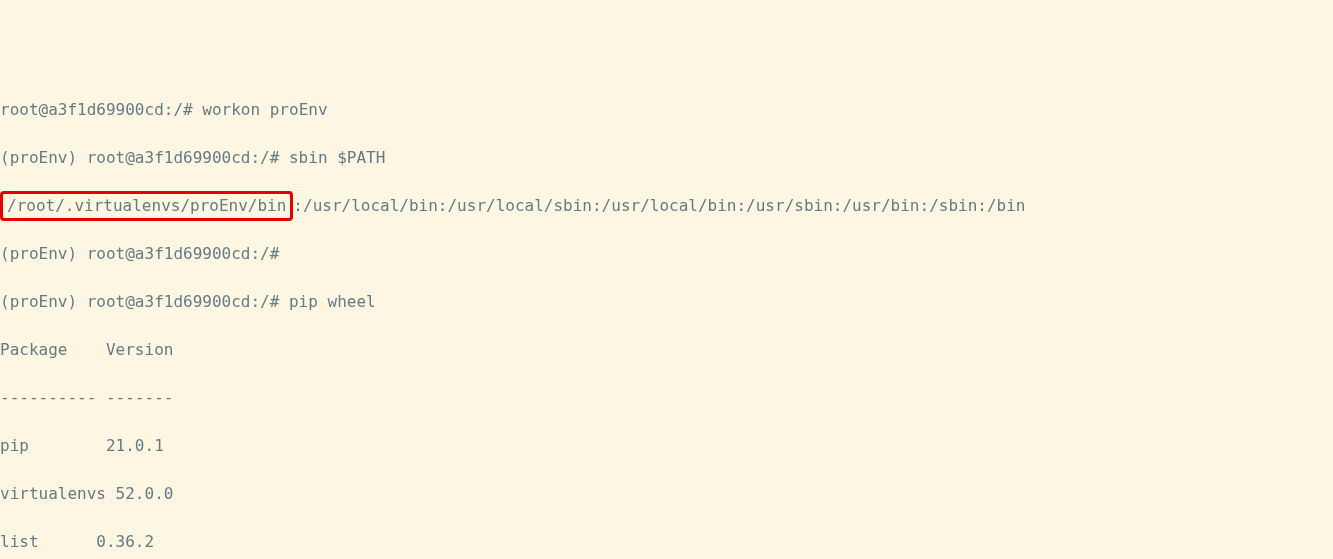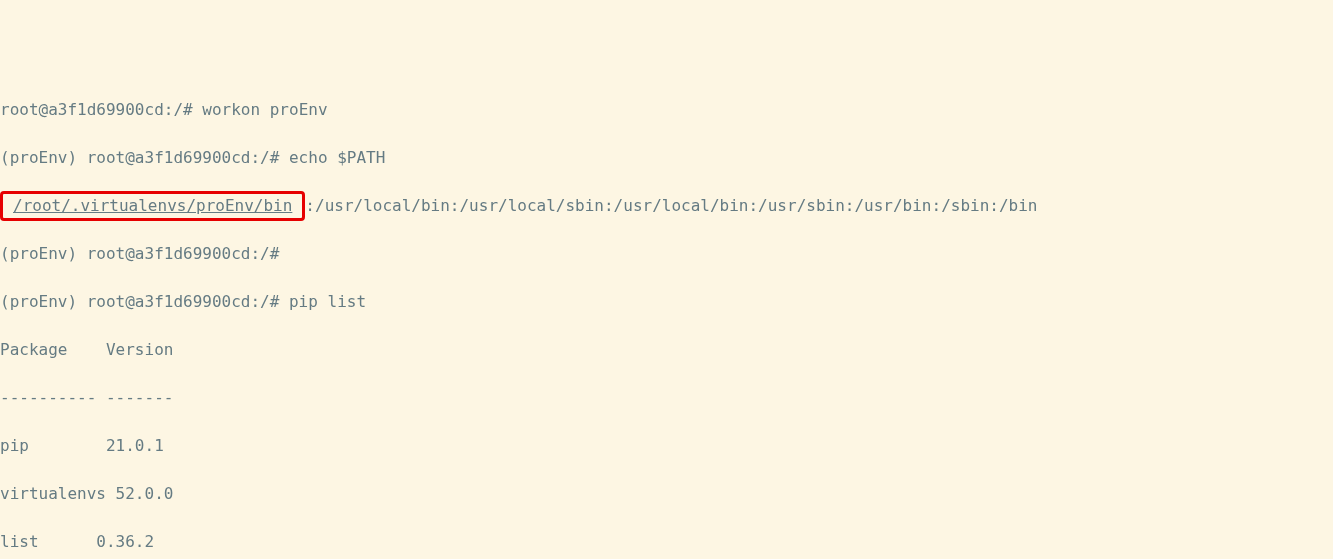--- a/index.html
+++ b/index.html
@@ -19,36 +19,35 @@
       height: 559px;
       overflow: hidden;
     }
     .line {
       display: block;
       white-space: pre;
     }
     .highlight-box {
       border: 3px solid #e60000;
       border-radius: 4px;
-      padding: 0 10px;
+      padding: 0 4px;
       display: inline-block;
       margin: -3px 0;
-      text-decoration: underline;
     }
   </style>
 </head>
 <body>
 
 
 
 <div class="line"><span>root@a3f1d69900cd:/# </span><span>workon proEnv</span></div>
-<div class="line"><span>(proEnv) root@a3f1d69900cd:/# </span><span>echo $PATH</span></div>
+<div class="line"><span>(proEnv) root@a3f1d69900cd:/# </span><span>sbin $PATH</span></div>
 <div class="line"><span class="highlight-box">/root/.virtualenvs/proEnv/bin</span><span>:/usr/local/bin:/usr/local/sbin:/usr/local/bin:/usr/sbin:/usr/bin:/sbin:/bin</span></div>
 <div class="line">(proEnv) root@a3f1d69900cd:/#</div>
-<div class="line"><span>(proEnv) root@a3f1d69900cd:/# </span><span>pip list</span></div>
+<div class="line"><span>(proEnv) root@a3f1d69900cd:/# </span><span>pip wheel</span></div>
 <div class="line">Package    Version</div>
 <div class="line">---------- -------</div>
 <div class="line">pip        21.0.1</div>
 <div class="line">virtualenvs 52.0.0</div>
 <div class="line">list      0.36.2</div>
 
 
 
 
 

